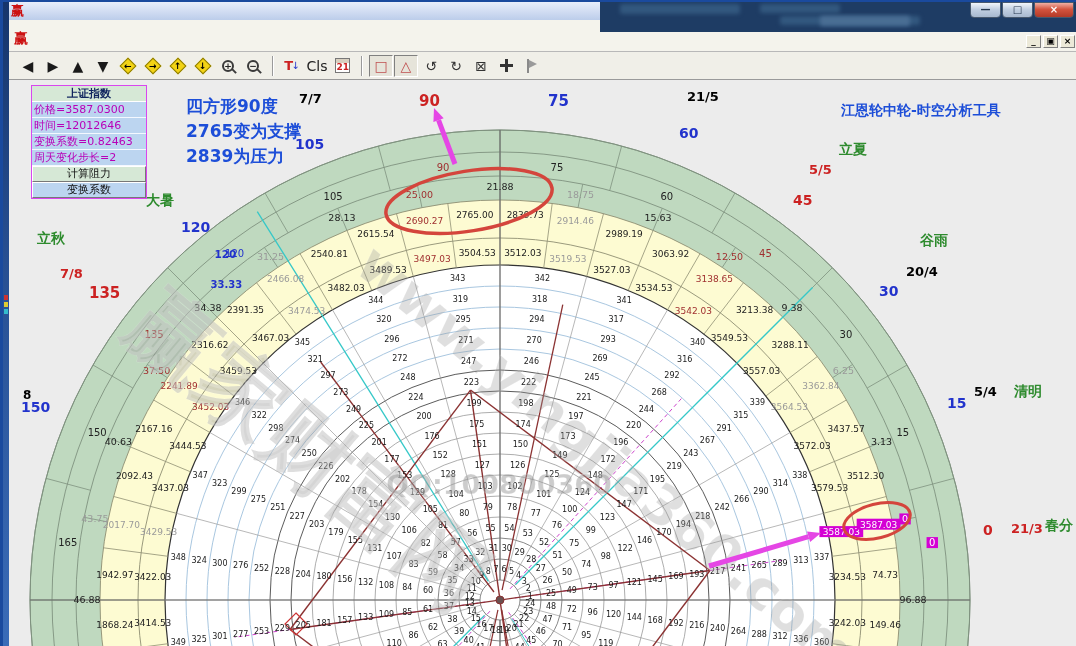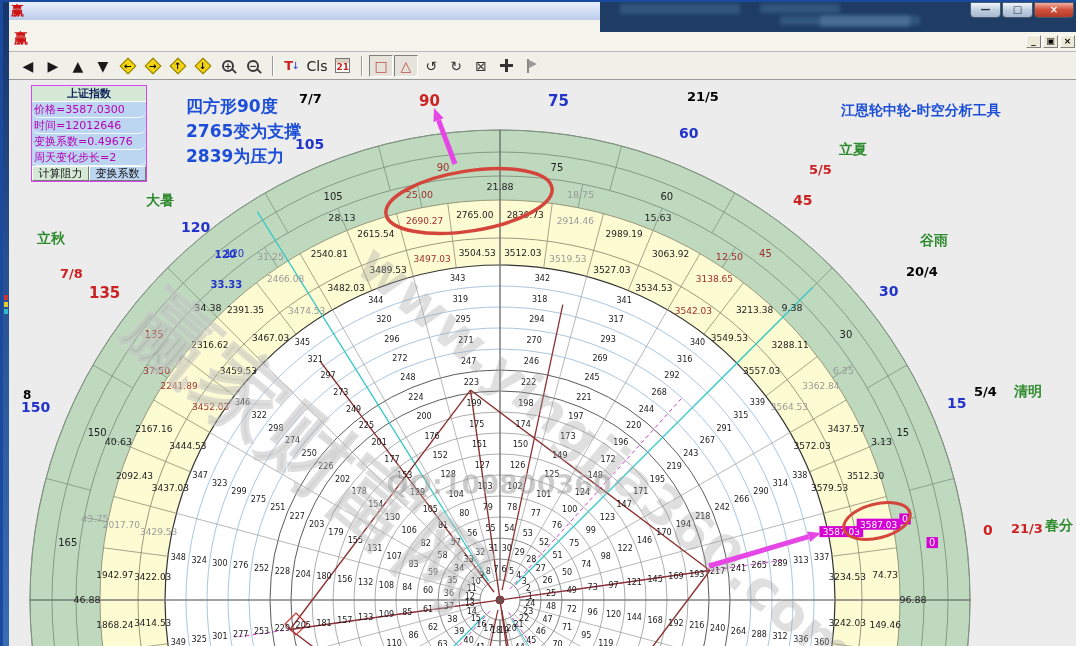--- a/index.html
+++ b/index.html
@@ -61,22 +61,22 @@
   .flagic { position:relative; width:12px; height:14px; }
   .flagic::before { content:""; position:absolute; left:2px; top:0; width:2px; height:14px; background:#8a8a8a; }
   .flagic::after { content:""; position:absolute; left:4px; top:1px; width:0; height:0;
     border-top:4px solid transparent; border-bottom:4px solid transparent; border-left:8px solid #9a9a9a; }
   #wheelsvg { position:absolute; left:0; top:0; z-index:10; }
   .panel { position:absolute; left:8px; top:83px; width:116px; z-index:20;
     border:1px solid #d946ef; background:#bcd5f0; font-size:11px;margin-left:20px; }
   .panel-title { background:#d6e8d6; color:#10245e; font-weight:bold; text-align:center;
     height:16px; line-height:16px; border-bottom:1px solid #fff; }
   .panel-row { height:16px; line-height:16px; padding-left:2px; color:#b800b8;
-    background:#bcd5f0; border-bottom:1px solid #f4f8ff; white-space:nowrap; overflow:hidden;border-radius:7px; }
-  .panel-btns { display:flex; }
+    background:#bcd5f0; border-bottom:1px solid #f4f8ff; white-space:nowrap; overflow:hidden; }
+  .panel-btns { display:flex;flex-direction:column; }
   .panel-btn { flex:1; height:15px; font-size:11px; line-height:14px; text-align:center;
     color:#111; border:1px solid; border-color:#fff #777 #777 #fff; cursor:default; }
   .panel-btn.b0 { background:#d6e8d6; }
   .panel-btn.b1 { background:#bcd5f0; }
   .note { position:absolute; z-index:22; color:#1d4ed8; font-weight:bold; white-space:pre-line; }
 </style>
 </head>
 <body>
 
 <div class="window">
@@ -926,21 +926,21 @@
         <text x="20" y="397" font-size="12" fill="#000000" font-weight="bold">8</text>
         <text x="18" y="410" font-size="14" fill="#2233cc" font-weight="bold">150</text>
       </g>
     </svg>
 
   <div class="panel">
     <div class="panel-title">上证指数</div>
     <div id="panelRows">
         <div class="panel-row">价格=3587.0300</div>
         <div class="panel-row">时间=12012646</div>
-        <div class="panel-row">变换系数=0.49676</div>
+        <div class="panel-row">变换系数=0.82463</div>
         <div class="panel-row">周天变化步长=2</div>
       </div>
     <div class="panel-btns" id="panelBtns">
         <div class="panel-btn b0">计算阻力</div>
         <div class="panel-btn b1">变换系数</div>
       </div>
   </div>
 
   <div class="note" style="left:183px;top:92px;font-size:17px;line-height:25px">四方形90度
 2765变为支撑

